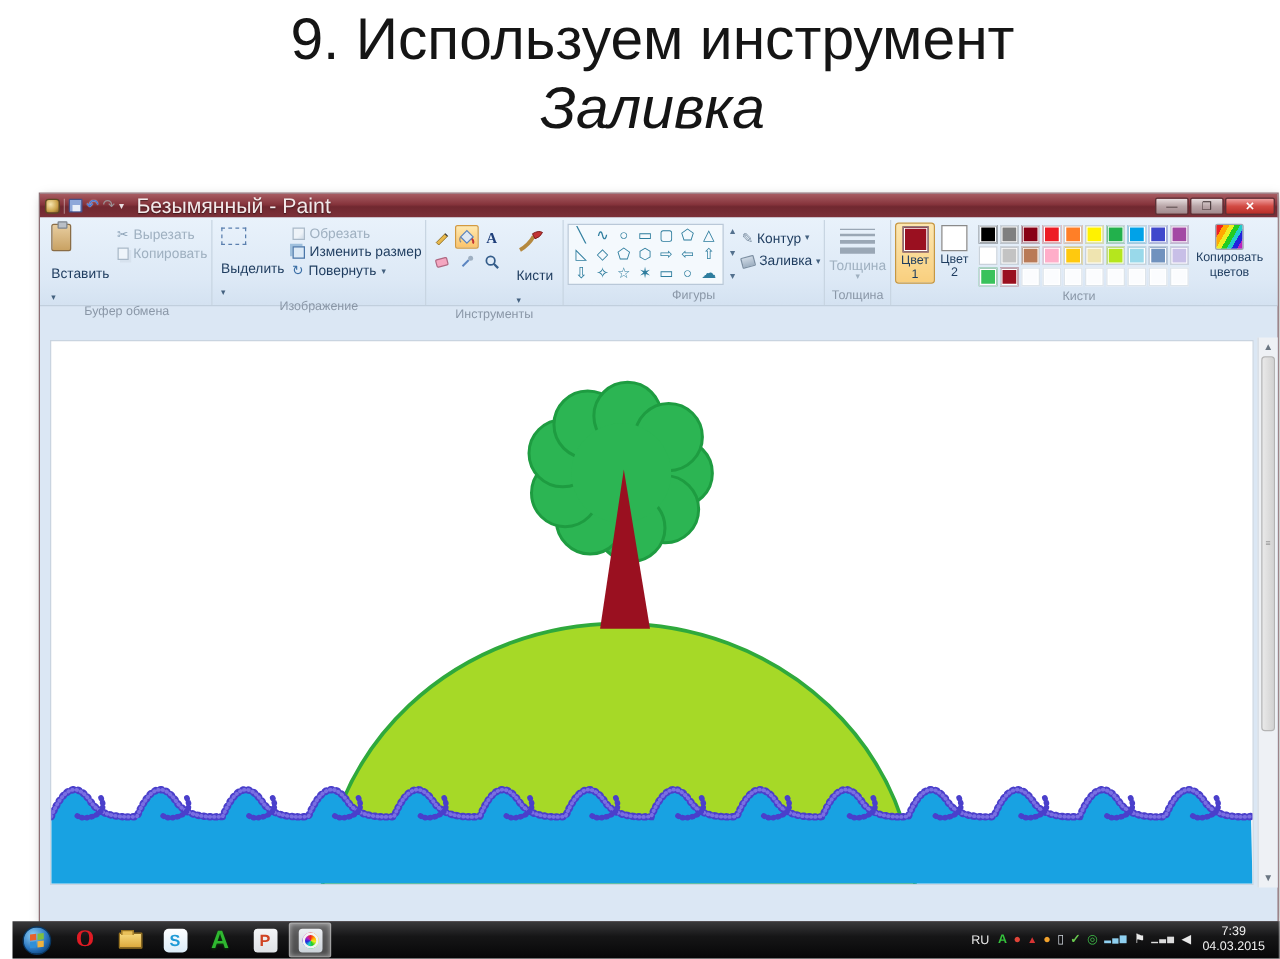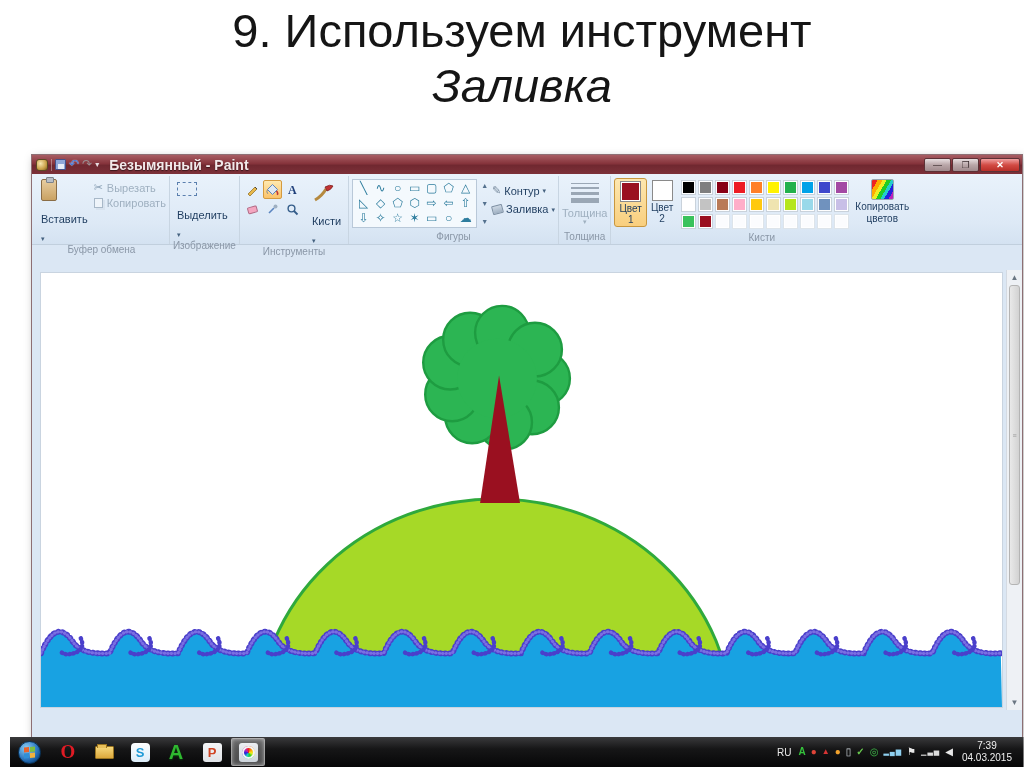--- a/index.html
+++ b/index.html
@@ -20,21 +20,21 @@
     display:flex; align-items:center; padding:0 2px 0 4px; }
   .qat { display:flex; align-items:center; gap:3px; }
   .qat .mini-logo { width:12px; height:12px; border-radius:3px;
     background:radial-gradient(circle at 35% 35%, #f7e6b0, #caa24a 60%, #7d5b1f); border:1px solid #5c4a22; }
   .qat .sep { width:1px; height:12px; background:rgba(255,255,255,.35); }
   .qat .floppy { width:11px; height:11px; background:#8fa7d9; border:1px solid #44518a; border-radius:1px; position:relative; }
   .qat .floppy::after { content:""; position:absolute; left:2px; bottom:0; width:6px; height:5px; background:#e8edf8; }
   .qat .undo { color:#3e74d8; font-size:12px; line-height:11px; text-shadow:0 0 1px #fff; }
   .qat .redo { color:#9b8f92; font-size:12px; line-height:11px; }
   .qat .qat-caret { color:#e8dde0; font-size:8px; }
-  #window-title { color:#f3e9ea; font-size:14px; margin-left:10px; text-shadow:0 1px 1px rgba(0,0,0,.5); flex:1;font-weight:bold; }
+  #window-title { color:#f3e9ea; font-size:17px; margin-left:10px; text-shadow:0 1px 1px rgba(0,0,0,.5); flex:1; }
   .winbtns { display:flex; gap:1px; }
   .winbtn { width:27px; height:14px; border:1px solid #5c3136; border-radius:2px;
     background:linear-gradient(#e8dfe0,#b9a6a8 50%,#a18b8e); color:#3a2c2e; font-size:9px; line-height:12px; text-align:center; }
   .winbtn.close { width:40px; background:linear-gradient(#f0a0a0,#d24b44 50%,#b92e28); color:#fff; font-weight:bold; }
 
   
   #tabrow { height:23px; background:linear-gradient(#e9f2fb,#d8e6f4); display:flex; align-items:flex-end; padding-left:4px; position:relative; border-bottom:1px solid #c5d3e2;}
   #menu-button { width:44px; height:20px; margin:0 8px 1px 0; border-radius:3px; border:1px solid #2c5a8a;
     background:linear-gradient(#7ab1e3,#3472b4 50%,#245a9a); display:flex; align-items:center; justify-content:center; gap:3px; }
   #menu-button .doc { width:9px; height:11px; background:#fff; border:1px solid #d8e4f0; }
@@ -189,20 +189,35 @@
         </div>
         <div class="glabel">Буфер обмена</div>
       </div>
 
       <div class="rgroup">
         <div class="content">
           <div class="bigbtn">
             <span class="select-ico"></span>
             <span>Выделить</span>
             <span class="caret">▾</span>
+          </div>
+          <div class="smallrows">
+            <div class="smallrow disabled">
+              <span class="crop-ico"></span>
+              <span>Обрезать</span>
+            </div>
+            <div class="smallrow">
+              <span class="resize-ico"></span>
+              <span>Изменить размер</span>
+            </div>
+            <div class="smallrow">
+              <span class="rotate-ico">↻</span>
+              <span>Повернуть</span>
+              <span class="caret">▾</span>
+            </div>
           </div>
         </div>
         <div class="glabel">Изображение</div>
       </div>
 
       <div class="rgroup">
         <div class="content">
           <div class="toolgrid">
             <span class="toolbtn">
               <svg width="13" height="13">

